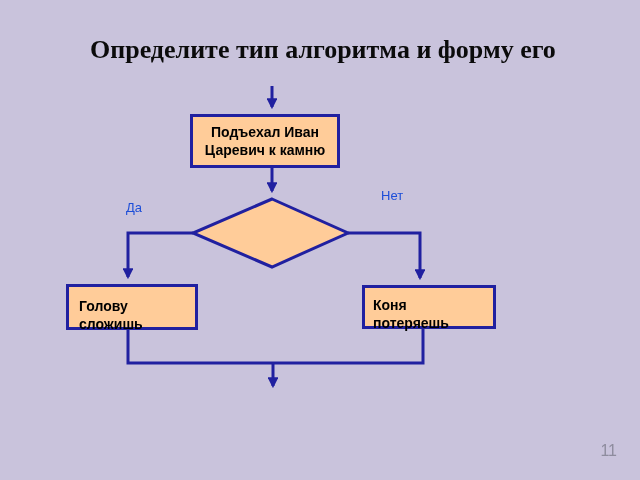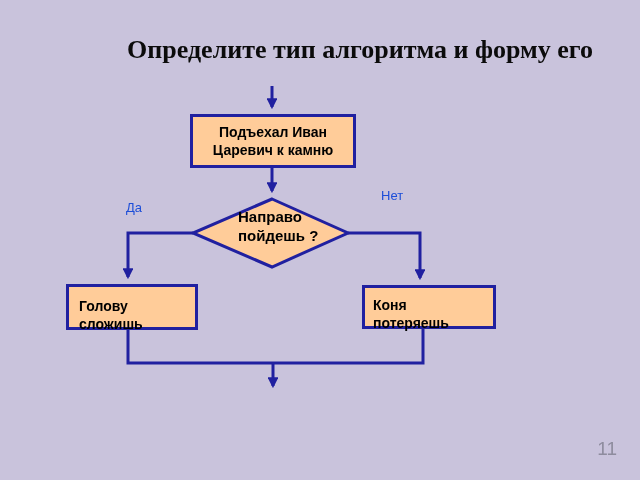--- a/index.html
+++ b/index.html
@@ -10,21 +10,21 @@
   body {
     background: #C9C3DC;
     font-family: "Liberation Sans", sans-serif;
     position: relative;
   }
   .slide { position: absolute; inset: 0; width: 640px; height: 480px; }
 
   .title {
     position: absolute;
     top: 34px; right: 10px; width: 540px;
-    text-align: center;
+    text-align: left;
     font-family: "Liberation Serif", serif;
     font-weight: bold;
     font-size: 26px;
     line-height: 32px;
     color: #0b0b0b;
   }
 
   svg.connectors { position: absolute; left: 0; top: 0; }
 
   .node {
@@ -32,21 +32,21 @@
     box-sizing: border-box;
     background: #FFCC99;
     border: 3px solid #2020A0;
   }
   .node .node-text {
     position: absolute;
     font-weight: bold;
     color: #000;
     white-space: normal;
   }
-  #start-box { left: 190px; top: 114px; width: 166px; height: 54px; }
+  #start-box { left: 190px; top: 114px; width: 150px; height: 54px; }
   #start-box .node-text {
     top: 6px; left: 50%; transform: translateX(-50%);
     width: 122px; text-align: center;
     font-size: 14px; line-height: 18px;
   }
   #left-box { left: 66px; top: 284px; width: 132px; height: 46px; }
   #left-box .node-text {
     top: 10px; left: 10px; width: 92px; text-align: left;
     font-size: 14px; line-height: 18px;
   }
@@ -66,21 +66,21 @@
   .branch-label {
     position: absolute;
     font-weight: normal; font-size: 13px; color: #1d4ed8;
   }
   #yes-label { left: 126px; top: 200px; }
   #no-label  { left: 381px; top: 188px; }
 
   .page-number {
     position: absolute;
     right: 23px; bottom: 20px;
-    font-size: 19px;
+    font-size: 16px;
     color: #8E8C9E;
   }
 </style>
 </head>
 <body>
 
 <div class="slide">
 
   <div class="title">
     <span>Определите тип алгоритма и форму его</span><br>
@@ -105,21 +105,20 @@
 
     <polyline points="128,330 128,363 423,363 423,329" fill="none" stroke="#2020A0" stroke-width="3"></polyline>
 
     <line x1="273" y1="363" x2="273" y2="386" stroke="#2020A0" stroke-width="3" marker-end="url(#arrow)"></line>
   </svg>
 
   <div class="node" id="start-box">
     <div class="node-text">Подъехал Иван Царевич к камню</div>
   </div>
 
-  <div class="diamond-text">Направо пойдешь ?</div>
 
   <div class="branch-label" id="yes-label">Да</div>
   <div class="branch-label" id="no-label">Нет</div>
 
   <div class="node" id="left-box">
     <div class="node-text">Голову сложишь</div>
   </div>
 
   <div class="node" id="right-box">
     <div class="node-text">Коня потеряешь</div>

